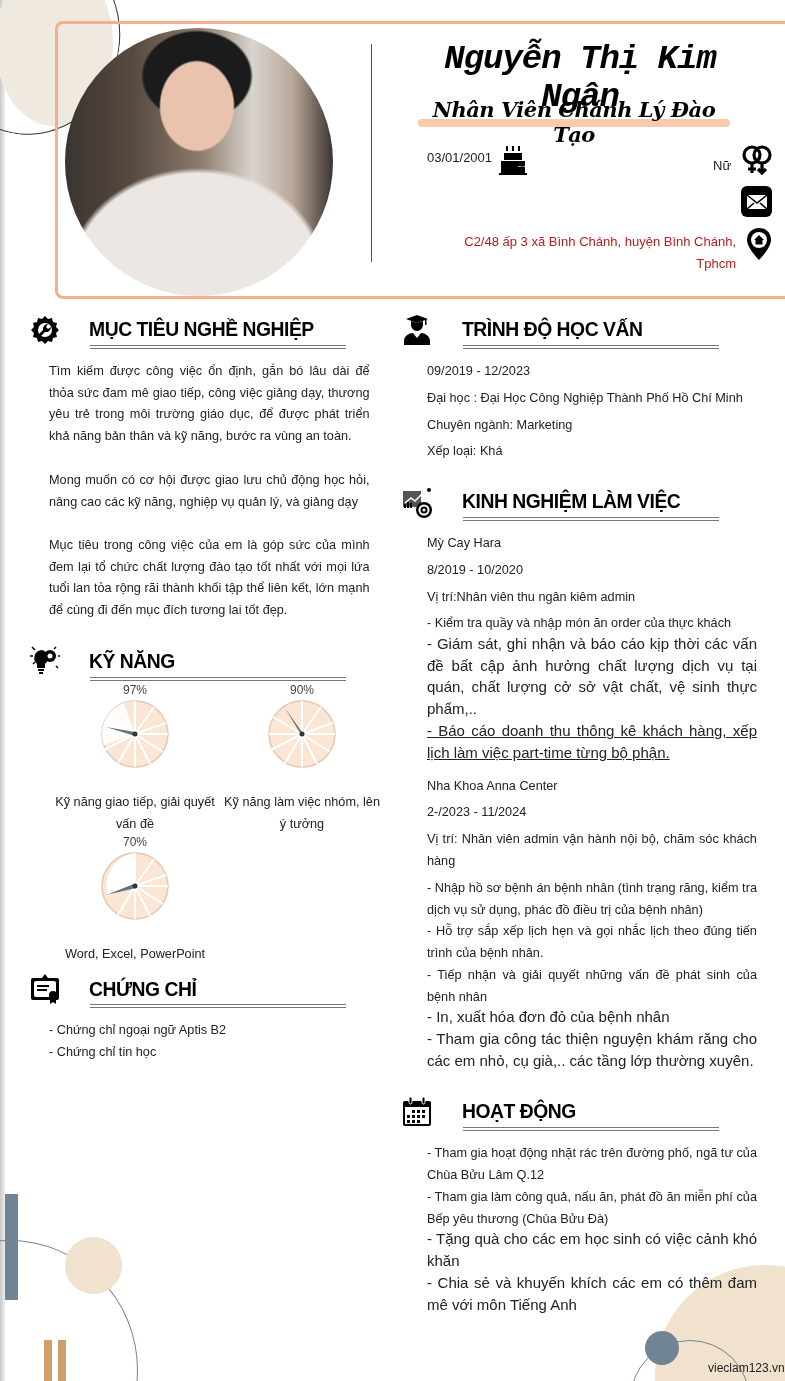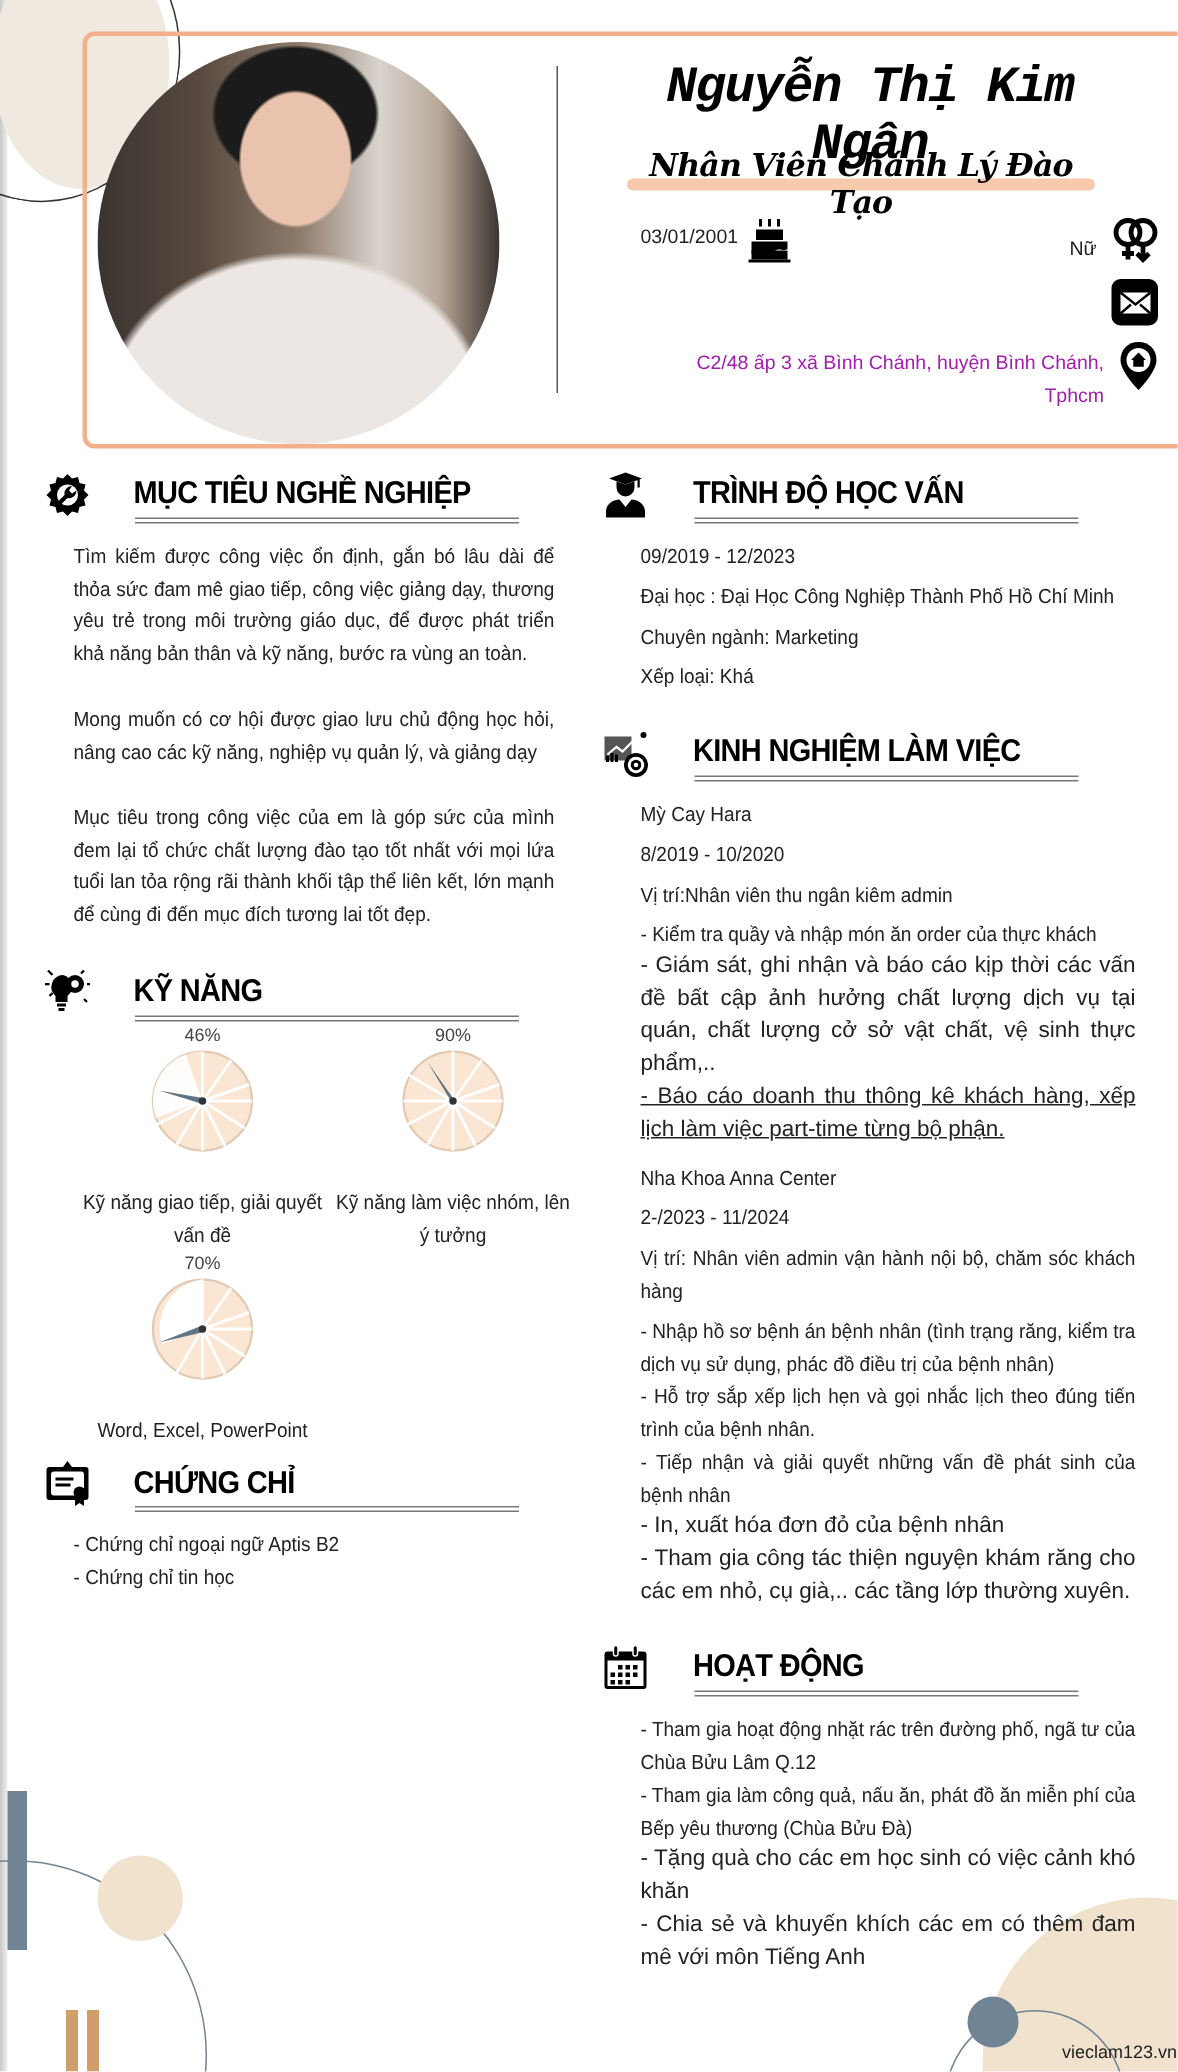--- a/index.html
+++ b/index.html
@@ -28,21 +28,21 @@
       radial-gradient(ellipse 56px 46px at 132px 48px, #1b1b1b 0 95%, transparent 100%),
       radial-gradient(ellipse 130px 110px at 132px 250px, #ece7e2 0 95%, transparent 100%),
       linear-gradient(90deg, #3a3430 0%, #57493f 25%, #8c7a6a 50%, #d9d4ce 70%, #b9a89a 85%, #3b3431 100%); }
   .v-divider { position: absolute; left: 371px; top: 44px; width: 1px; height: 218px; background: #555; }
   .name { position: absolute; left: 415px; top: 40px; width: 330px; text-align: center; font-family: Liberation Mono, monospace; font-style: italic; font-weight: bold; font-size: 34px; letter-spacing: -1px; color: #000; }
   .title-wrap { position: absolute; left: 418px; top: 97px; width: 312px; height: 32px; }
   .title-underline { position: absolute; left: 0; top: 22px; width: 312px; height: 8px; border-radius: 4px; background: #f7c9ad; }
   .title { position: absolute; left: 0; top: 0; width: 312px; text-align: center; font-family: "DejaVu Serif", serif; font-style: italic; font-weight: bold; font-size: 21px; letter-spacing: -0.5px; color: #000; }
   .dob { position: absolute; left: 427px; top: 150px; font-size: 13px; color: #222; text-align: right; }
   .gender { position: absolute; left: 713px; top: 158px; font-size: 13px; color: #222; }
-  .address { position: absolute; left: 455px; top: 231px; width: 281px; text-align: right; font-size: 13px; line-height: 22px; color: #a21caf; }
+  .address { position: absolute; left: 455px; top: 231px; width: 281px; text-align: right; font-size: 13px; line-height: 22px; color: #b91c1c; }
   .hicon { position: absolute; display: flex; align-items: center; justify-content: center; color: #000; }
   .ic-cake { left: 498px; top: 144px; width: 30px; height: 32px; }
   .ic-gender { left: 740px; top: 143px; width: 34px; height: 34px; }
   .ic-mail { left: 741px; top: 186px; width: 31px; height: 31px; background: #000; border-radius: 6px; }
   .ic-home { left: 745px; top: 227px; width: 28px; height: 34px; }
 
   
   .sec-icon { position: absolute; width: 32px; height: 32px; display: flex; align-items: center; justify-content: center; }
   .sec-title { position: absolute; font-size: 21px; font-weight: bold; color: #000; letter-spacing: -0.5px; transform: scaleX(0.92); transform-origin: left; white-space: nowrap; }
   .sec-rule { position: absolute; height: 4px; border-top: 1px solid #777; border-bottom: 1px solid #777; }
@@ -141,21 +141,21 @@
       <rect x="10" y="28" width="4" height="2"></rect>
     <circle cx="21" cy="12" r="6"></circle>
       <circle cx="21" cy="12" r="2.5" fill="#fff"></circle>
     <path d="M3 3l3 3M1 12h3M4 20l2-2M27 22l2 2M29 12h2M27 3l-2 2" stroke="#000" stroke-width="1.5"></path>
   </svg>
 </div>
 <div class="sec-title" style="left:89px;top:649px;">KỸ NĂNG</div>
 <div class="sec-rule" style="left:90px;top:677px;width:256px;"></div>
 
 <div class="skill" style="left:50px;top:683px;">
-  <div class="skill-pct">46%</div>
+  <div class="skill-pct">97%</div>
   <div class="skill-dial">
     <svg width="70" height="70" viewBox="0 0 70 70">
       <circle cx="35" cy="35" r="33" fill="#fbe5d3" stroke="#e2c9b4" stroke-width="1.5"></circle>
       <path d="M35 35 L35 2 A33 33 0 0 0 2.6 41 Z" fill="#fbe5d3"></path>
       <path d="M35 35 L2 35 A33 33 0 0 1 35 2 Z" fill="#fff" opacity="0.9" transform="rotate(-20 35 35)"></path>
       <g stroke="#fff" stroke-width="2">
         <line x1="35" y1="35" x2="35" y2="2"></line>
           <line x1="35" y1="35" x2="54" y2="8"></line>
           <line x1="35" y1="35" x2="66" y2="24"></line>
         <line x1="35" y1="35" x2="68" y2="35"></line>

